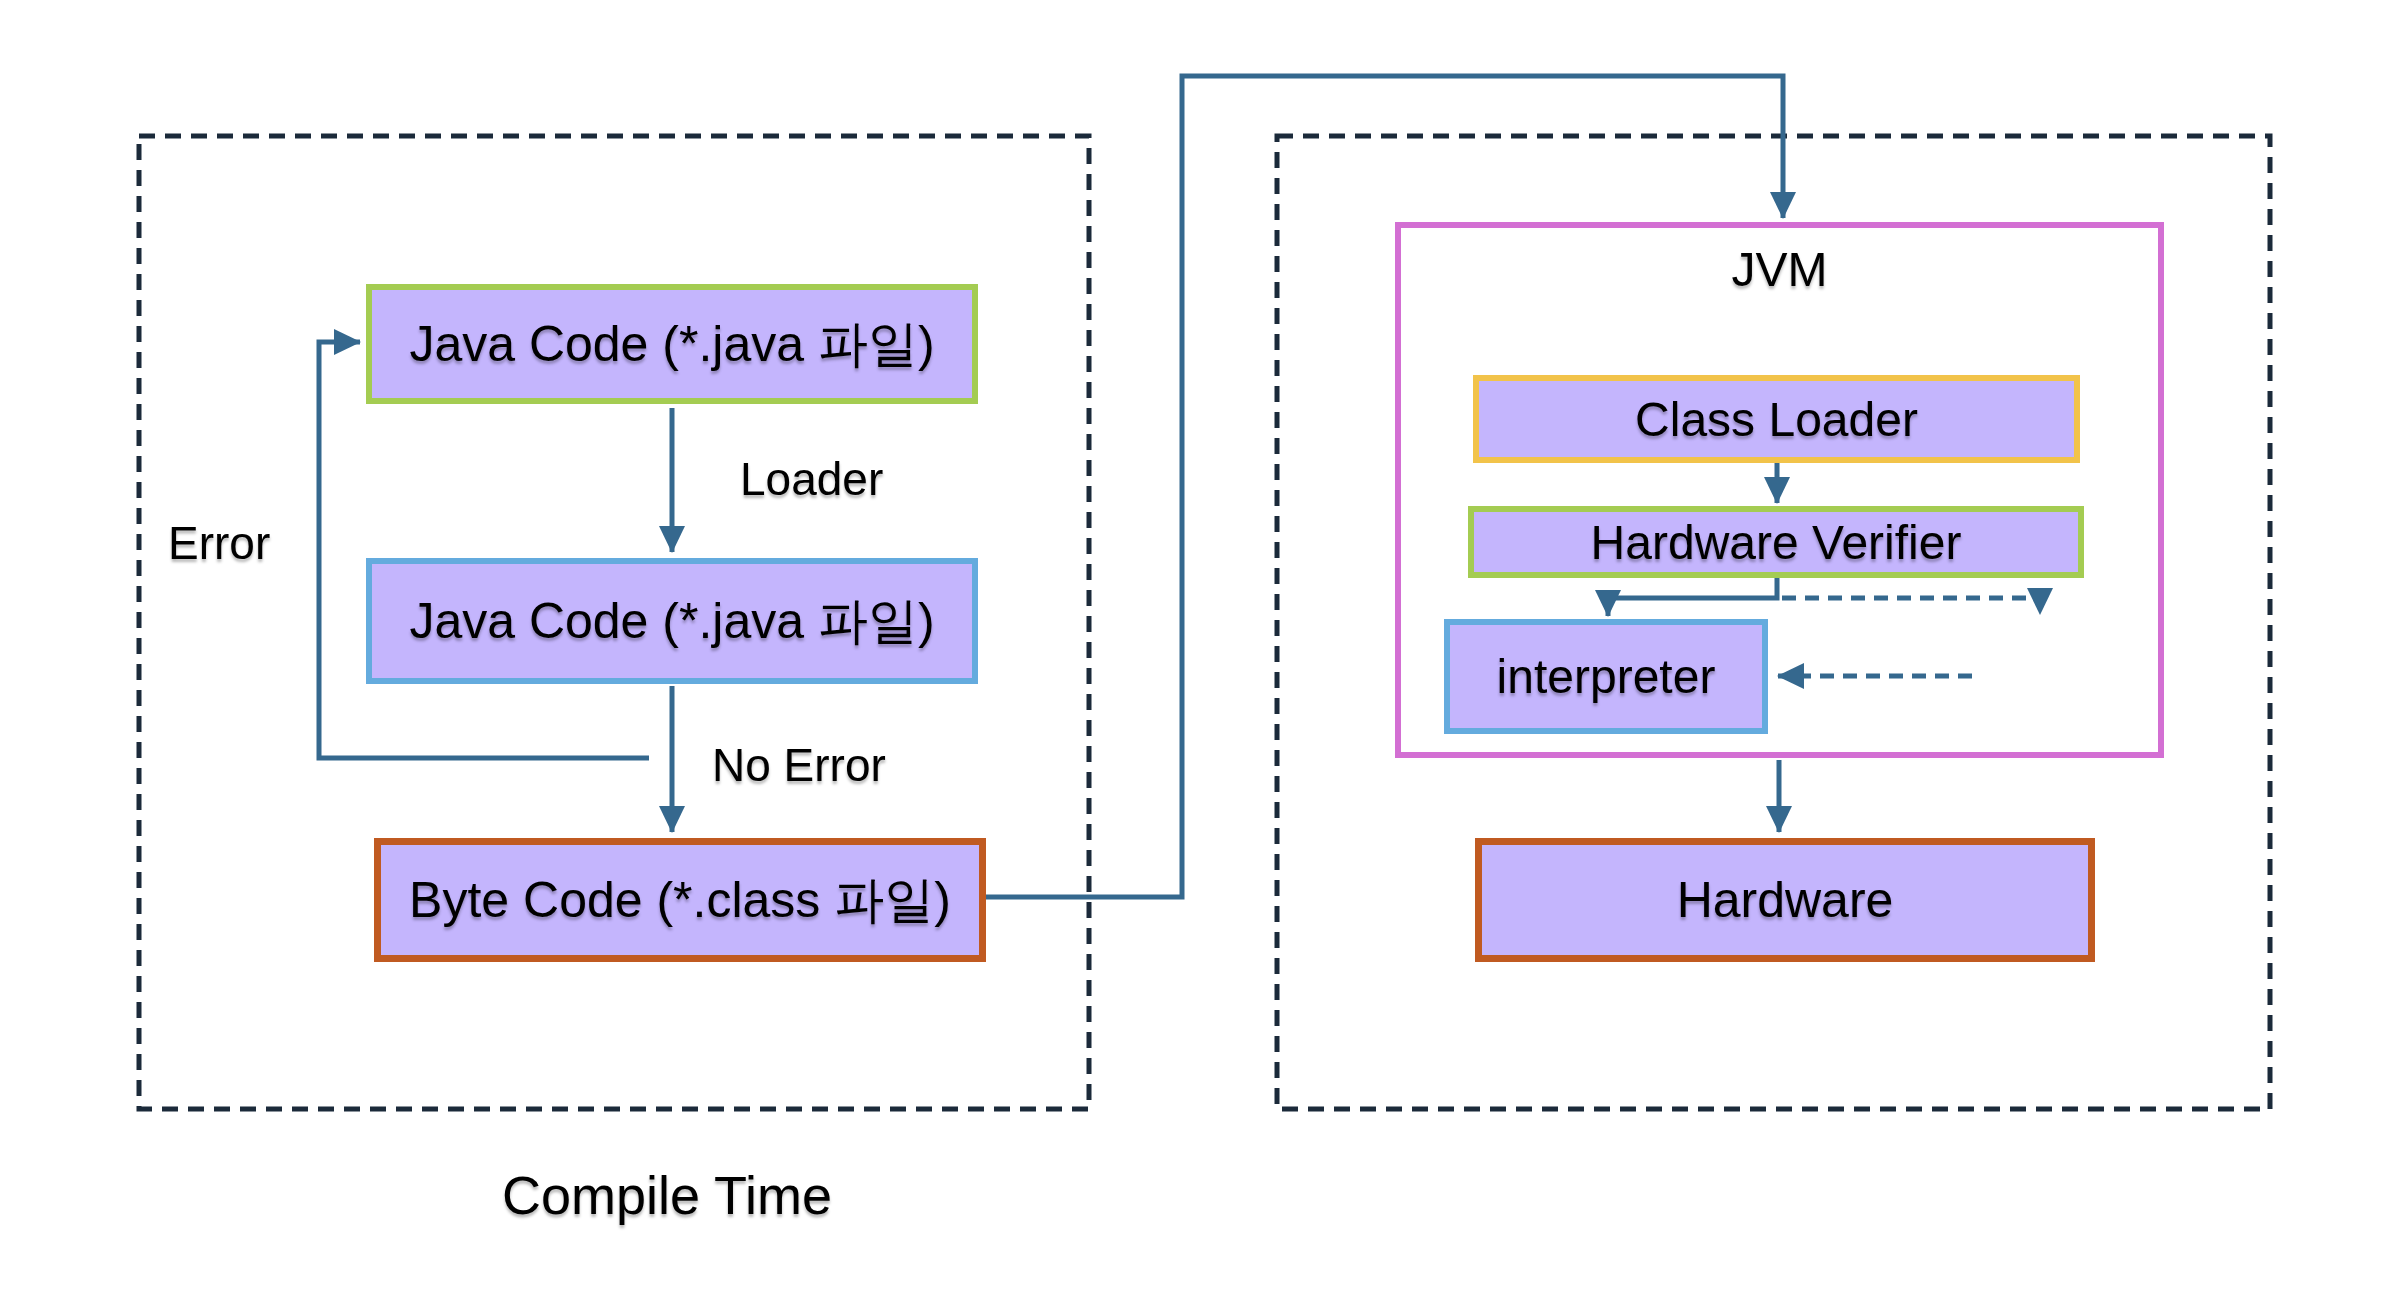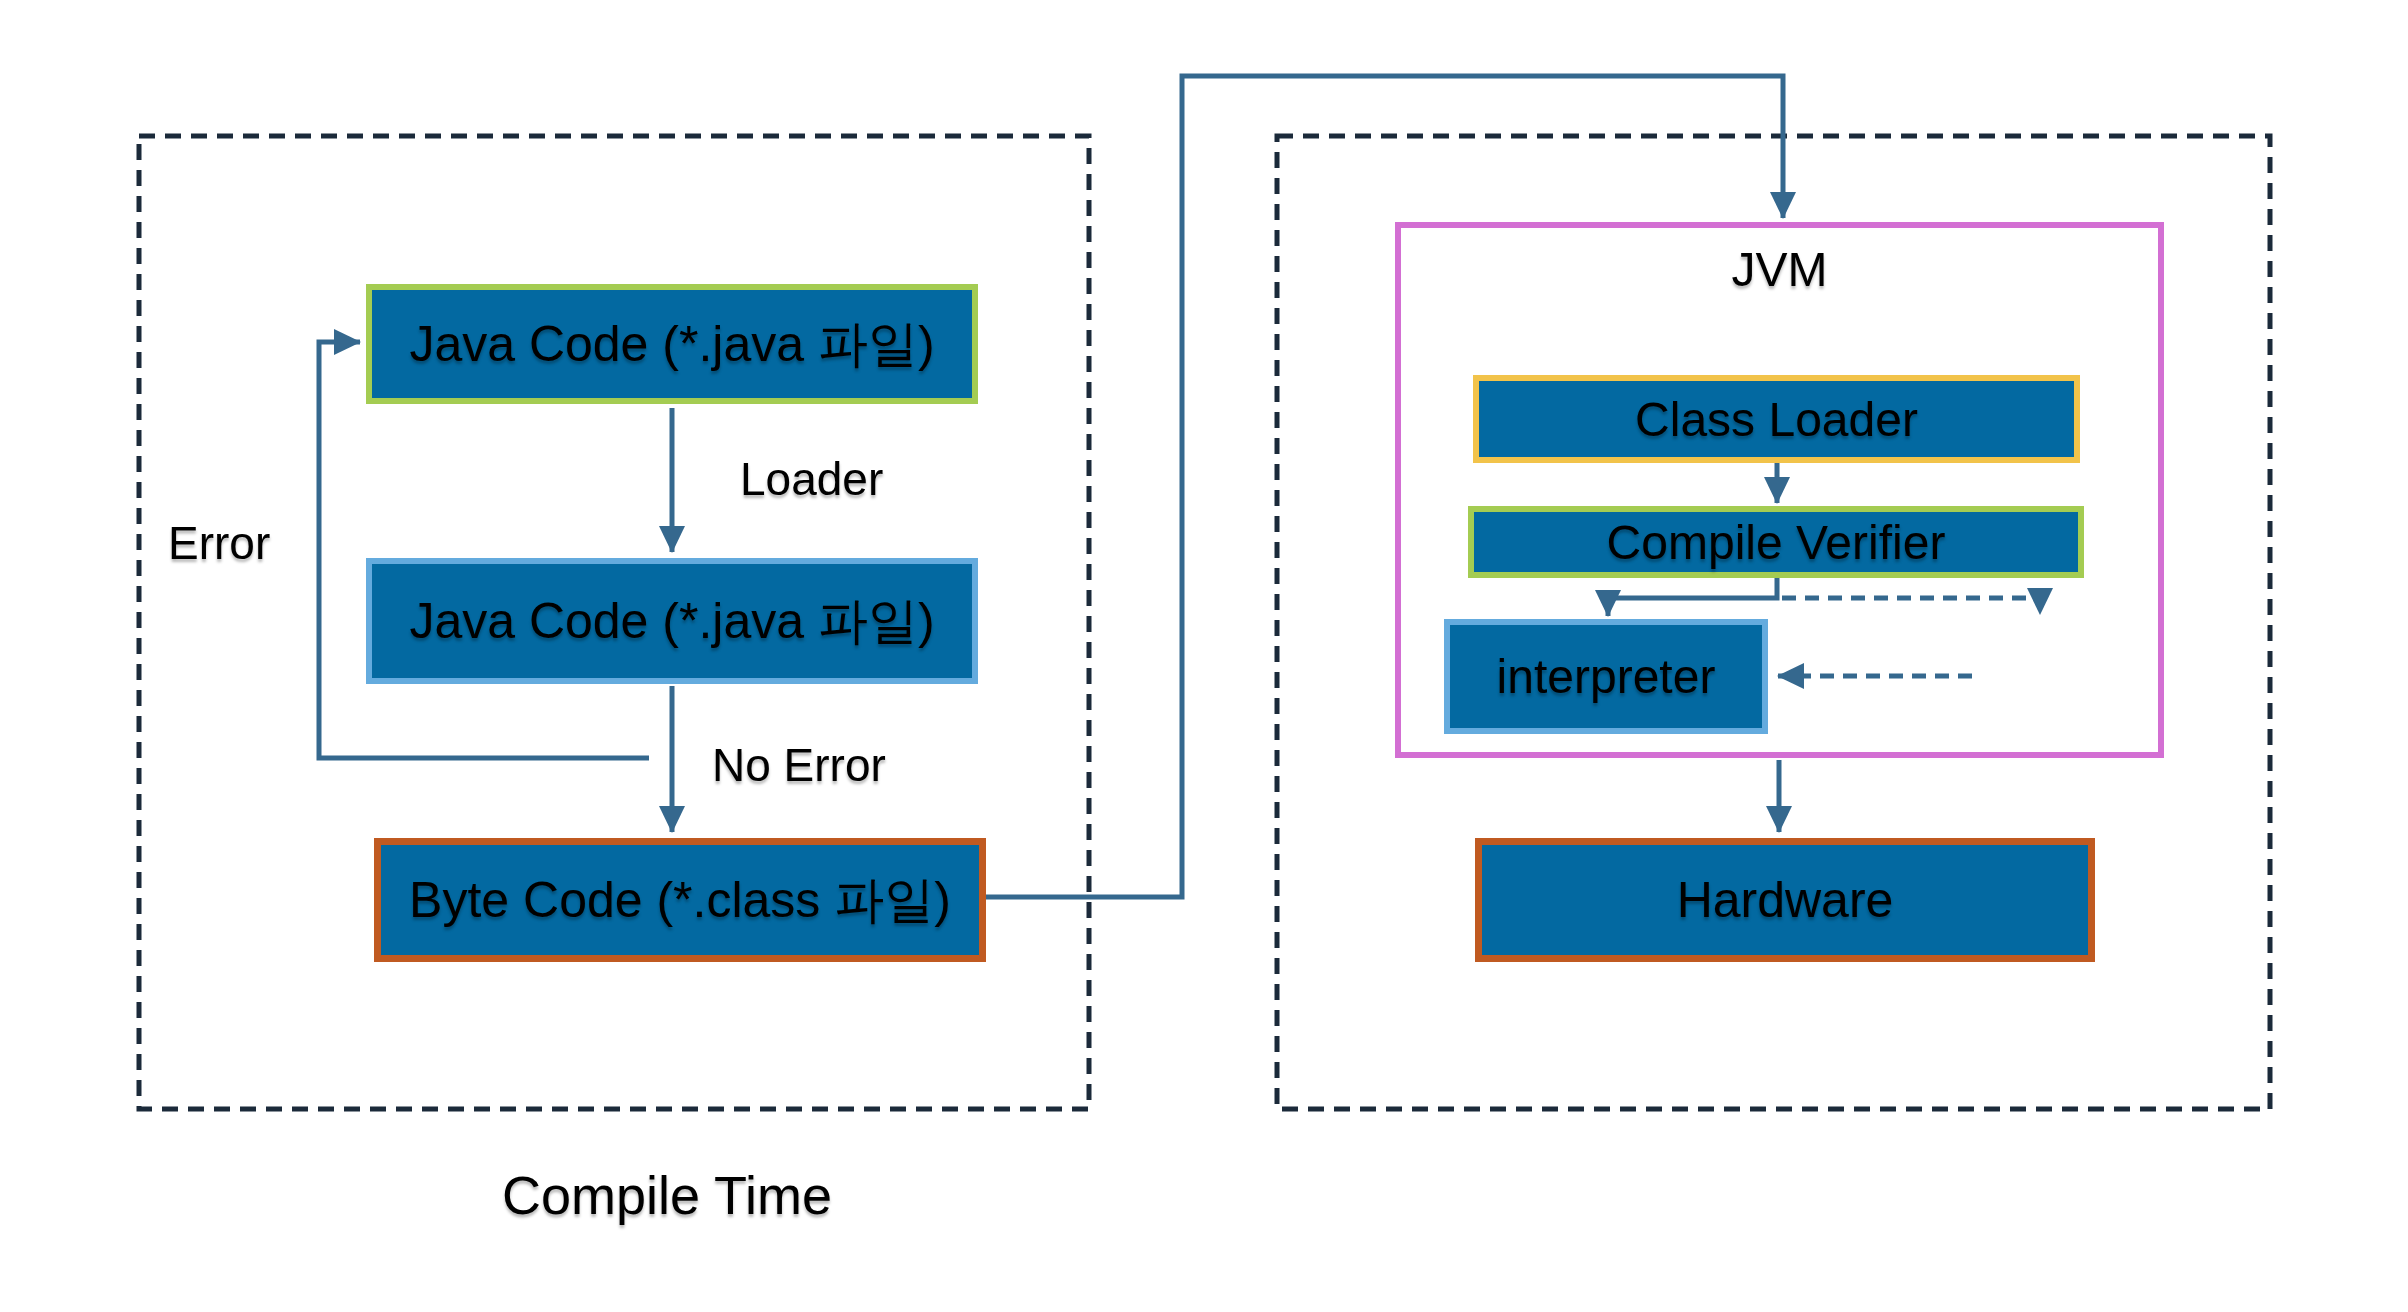--- a/index.html
+++ b/index.html
@@ -12,21 +12,21 @@
     overflow:hidden;
   }
   svg.wires{position:absolute;left:0;top:0;width:2408px;height:1312px;}
   .frame{stroke:var(--frame,#1b2a3a);stroke-width:5;fill:none;stroke-dasharray:16 10;}
   .wire{stroke:var(--line,#35688e);stroke-width:5;fill:none;}
   .wire.dashed{stroke-dasharray:14 9;}
   .arrowhead{fill:var(--line,#35688e);}
   .node{
     position:absolute;
     display:flex;align-items:center;justify-content:center;
-    background:#0369a1;
+    background:#c4b5fd;
     box-sizing:border-box;
     text-align:center;
     font-size:50px;
     text-shadow:0 3px 3px rgba(0,0,0,0.28);
     white-space:nowrap;
   }
   .node.green{border:6px solid var(--green,#a4cc52);}
   .node.blue{border:6px solid var(--blue,#64abde);}
   .node.rust{border:7px solid var(--rust,#c05a21);}
   .node.yellow{border:6px solid var(--yellow,#f2c34a);}
@@ -87,21 +87,21 @@
 
   <div class="node magenta" style="left:1395px;top:222px;width:769px;height:536px">
     <span class="jvm-title">JVM</span>
   </div>
 
   <div class="node yellow" style="left:1473px;top:375px;width:607px;height:88px;font-size:48px">
     <span>Class Loader</span>
   </div>
 
   <div class="node green" style="left:1468px;top:506px;width:616px;height:72px;font-size:48px">
-    <span>Compile Verifier</span>
+    <span>Hardware Verifier</span>
   </div>
 
   <div class="node blue" style="left:1444px;top:619px;width:324px;height:115px;font-size:48px">
     <span>interpreter</span>
   </div>
 
 
   <div class="node rust" style="left:1475px;top:838px;width:620px;height:124px">
     <span>Hardware</span>
   </div>

